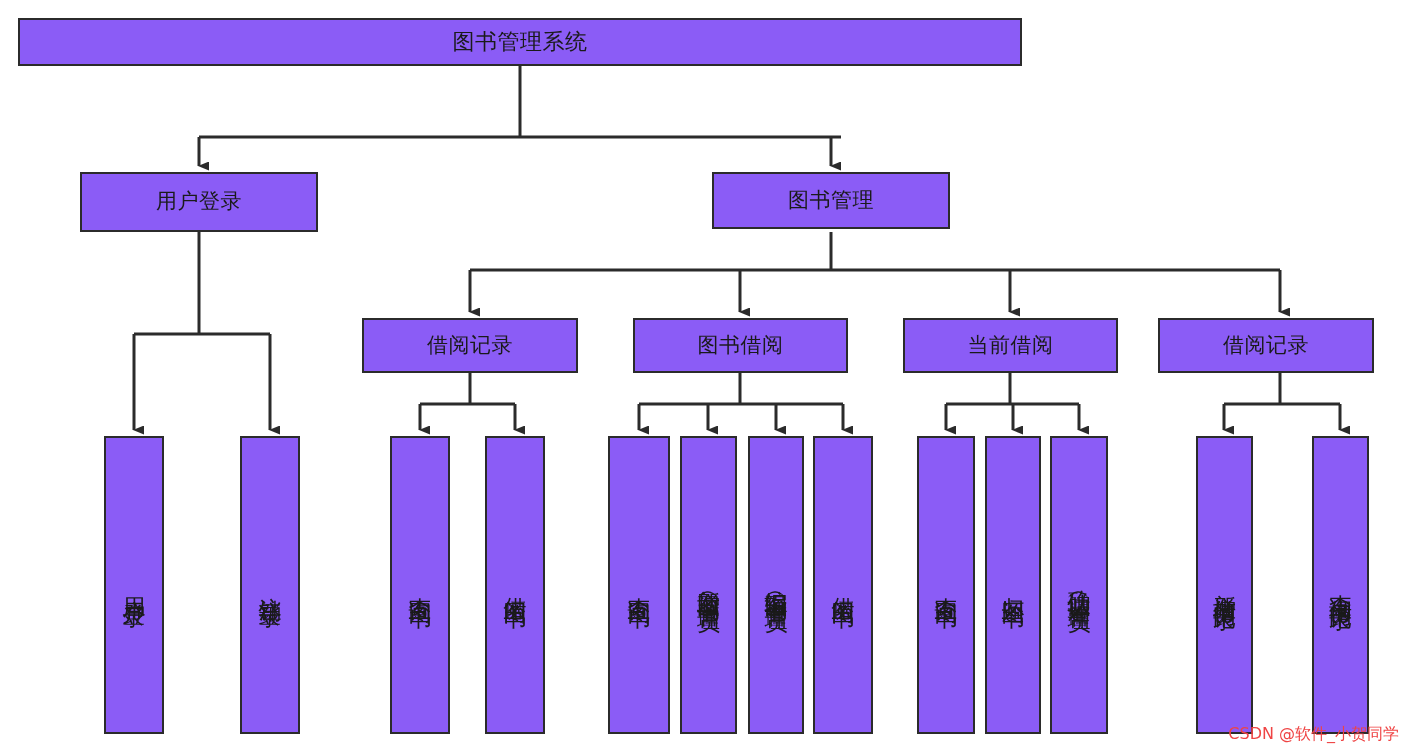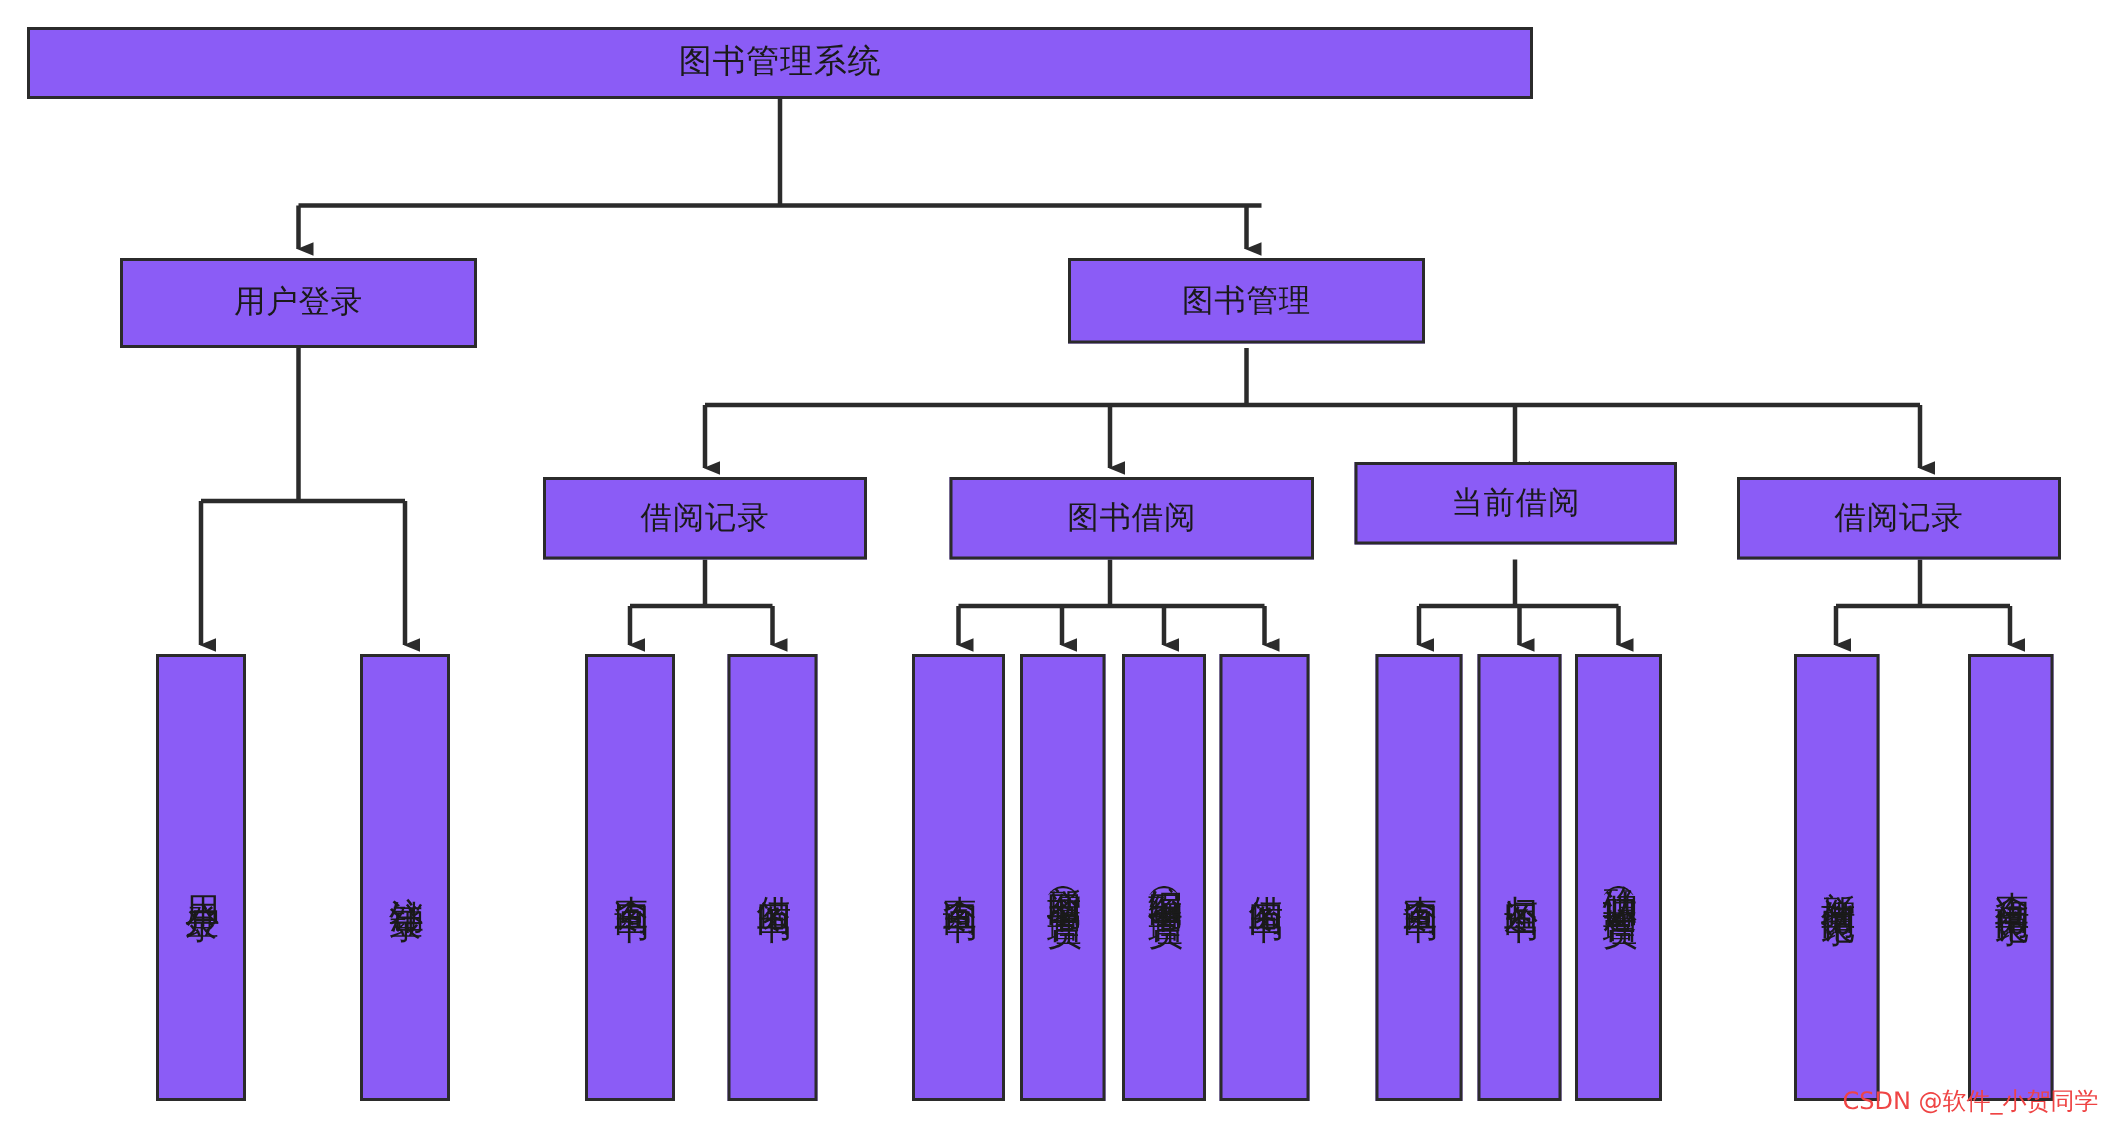--- a/index.html
+++ b/index.html
@@ -130,25 +130,25 @@
   </div>
 
   <div class="node level2" style="left:712px;top:172px;width:238px;height:57px;">
     <span class="node-label">图书管理</span>
   </div>
 
   <div class="node level2" style="left:362px;top:318px;width:216px;height:55px;">
     <span class="node-label">借阅记录</span>
   </div>
 
-  <div class="node level2" style="left:633px;top:318px;width:243px;height:55px;">
+  <div class="node level2" style="left:633px;top:318px;width:215px;height:55px;">
     <span class="node-label">图书借阅</span>
   </div>
 
-  <div class="node level2" style="left:903px;top:308px;width:215px;height:55px;">
+  <div class="node level2" style="left:903px;top:318px;width:215px;height:55px;">
     <span class="node-label">当前借阅</span>
   </div>
 
   <div class="node level2" style="left:1148px;top:318px;width:216px;height:55px;margin-left:10px;">
     <span class="node-label">借阅记录</span>
   </div>
 
   <div class="node leaf" style="left:104px;top:436px;width:60px;height:298px;">
     <span class="node-label">用户登录</span>
   </div>

